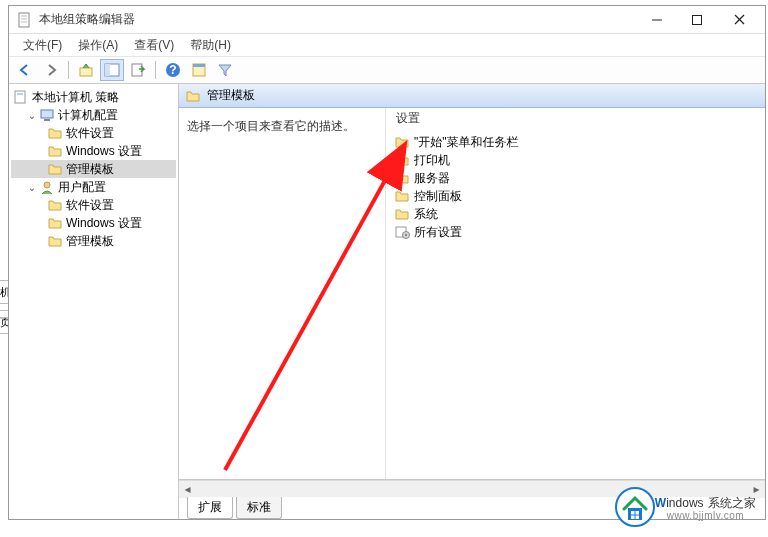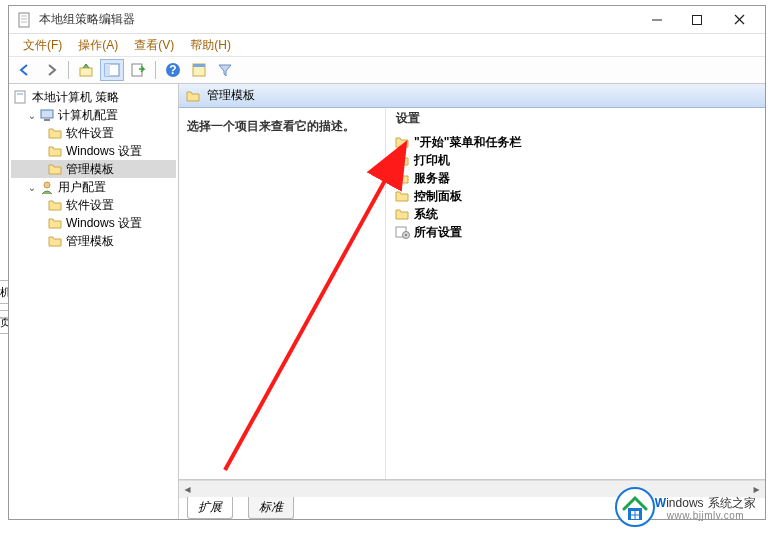--- a/index.html
+++ b/index.html
@@ -8,53 +8,53 @@
 .outer-frame { position: absolute; left: 8px; top: 5px; width: 758px; height: 515px; border: 1px solid #999; background: #fff; }
 
 .titlebar { height: 28px; display: flex; align-items: center; padding: 0 4px; border-bottom: 1px solid #e0e0e0; }
 .titlebar .doc-icon { width: 16px; height: 16px; margin: 0 6px 0 4px; display:inline-block; }
 .titlebar .title { flex: 1; color: #333; }
 .win-btns { display: flex; }
 .win-btn { width: 40px; height: 26px; display: flex; align-items: center; justify-content: center; color: #222; }
 .win-btn.close { width: 44px; }
 
 .menubar { height: 22px; display: flex; align-items: center; padding-left: 6px; }
-.menubar span { padding: 2px 8px; color: #a16207; text-align: right; }
+.menubar span { padding: 2px 8px; color: #404040; text-align: right; }
 
 .toolbar { height: 28px; border-top: 1px solid #e6e6e6; border-bottom: 1px solid #c9c9c9; display: flex; align-items: center; padding-left: 4px; gap: 2px; background: #fdfdfd; }
 .tb { width: 24px; height: 22px; display:flex; align-items:center; justify-content:center; border:1px solid transparent; }
 .tb.sel { border:1px solid #9bb7e0; background:#d9e8fb; }
 .tb-sep { width:1px; height:18px; background:#c0c0c0; margin:0 3px; }
 
 .workspace { display: flex; height: calc(100% - 28px - 22px - 28px); }
 
 .tree-pane { width: 170px; border-right: 1px solid #c9c9c9; padding: 4px 2px; overflow:hidden; }
 .tree-item { display:flex; align-items:center; height:18px; padding-left:2px; cursor:default; white-space:nowrap; }
 .tree-item .tw { width:14px; text-align:center; color:#555; font-size:10px; }
 .tree-item .ic { width:16px; height:16px; display:inline-flex; align-items:center; justify-content:center; margin-right:3px; }
 .tree-item.selected { background:#d9d9d9; }
 .tree-item.lvl1 { padding-left: 14px; }
 .tree-item.lvl2 { padding-left: 36px; }
 
 .right-pane { flex:1; display:flex; flex-direction:column; position:relative; }
 .crumbbar { height:24px; background:linear-gradient(#eaf1fb,#c9dcf5); border-bottom:1px solid #a8b8d0; display:flex; align-items:center; padding-left:6px; gap:6px; }
 .crumbbar .ic { width:16px; height:16px; display:inline-flex; align-items:center; justify-content:center; }
 
-.content-split { flex:1; display:flex; border-bottom:1px solid #c9c9c9; overflow:hidden; position:relative;font-weight:bold; }
+.content-split { flex:1; display:flex; border-bottom:1px solid #c9c9c9; overflow:hidden; position:relative; }
 .desc-pane { width:206px; padding:10px 8px; color:#333; }
 .list-pane { flex:1; border-left:1px solid #e4e4e4; padding:0 6px; position:relative; }
 .list-head { color:#333; padding:2px 4px 6px; }
 .li { display:flex; align-items:center; height:18px; gap:4px; padding-left:2px; }
 .li .ic { width:16px; height:16px; display:inline-flex; align-items:center; justify-content:center; }
 
 .hscroll { height:17px; background:#f0f0f0; border-top:1px solid #dcdcdc; display:flex; align-items:center; }
 .hscroll .arrow { width:17px; height:17px; display:flex; align-items:center; justify-content:center; color:#666; background:#f0f0f0; }
 .hscroll .track { flex:1; background:#f0f0f0; }
 
-.tabs { height:22px; display:flex; align-items:flex-start; padding-left:8px; gap:16px;font-style:italic; }
+.tabs { height:22px; display:flex; align-items:flex-start; padding-left:8px; gap:4px; }
 .tab { border:1px solid #b5b5b5; border-top:none; padding:2px 10px; background:#fff; border-radius:0 0 3px 3px; margin-right:-1px; font-size:12px; }
 .tab.inactive { background:#f4f4f4; }
 
 .arrow-annot { position:absolute; pointer-events:none; z-index:50; }
 
 .watermark { position:absolute; right:12px; bottom:10px; display:flex; align-items:center; gap:0; z-index:60; }
 .watermark .wt { text-align:left; line-height:1.1; }
 .watermark .wt .t1 { font-size:16px; color:#333; }
 .watermark .wt .t1 b { color:#0b62c4; font-weight:600; }
 .watermark .wt .t2 { font-size:10px; color:#888; letter-spacing:0.5px;text-align:center; }

